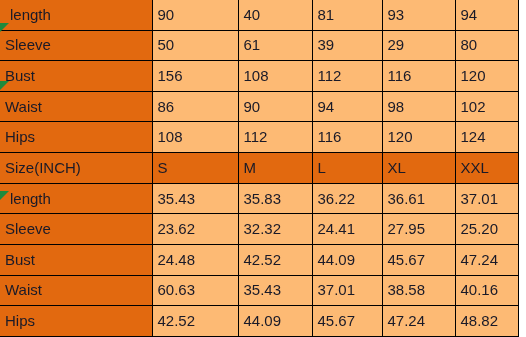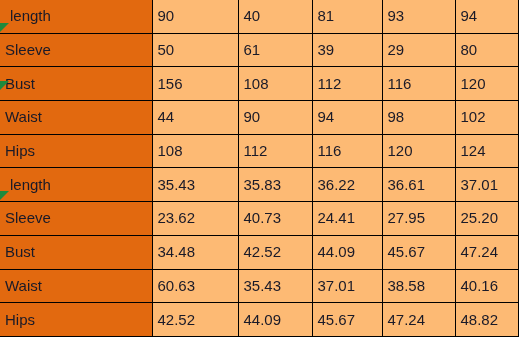--- a/index.html
+++ b/index.html
@@ -117,58 +117,66 @@
       <td class="label-cell">Bust</td>
       <td class="value-cell">156</td>
       <td class="value-cell">108</td>
       <td class="value-cell">112</td>
       <td class="value-cell">116</td>
       <td class="value-cell">120</td>
     </tr>
 
     <tr class="data-row">
       <td class="label-cell">Waist</td>
-      <td class="value-cell">44</td>
+      <td class="value-cell">86</td>
       <td class="value-cell">90</td>
       <td class="value-cell">94</td>
       <td class="value-cell">98</td>
       <td class="value-cell">102</td>
     </tr>
 
     <tr class="data-row">
       <td class="label-cell">Hips</td>
       <td class="value-cell">108</td>
       <td class="value-cell">112</td>
       <td class="value-cell">116</td>
       <td class="value-cell">120</td>
       <td class="value-cell">124</td>
     </tr>
 
+    <tr class="header-row">
+      <td class="label-cell">Size(INCH)</td>
+      <td class="value-cell">S</td>
+      <td class="value-cell">M</td>
+      <td class="value-cell">L</td>
+      <td class="value-cell">XL</td>
+      <td class="value-cell">XXL</td>
+    </tr>
 
     <tr class="data-row">
       <td class="label-cell indented"> length</td>
       <td class="value-cell">35.43</td>
       <td class="value-cell">35.83</td>
       <td class="value-cell">36.22</td>
       <td class="value-cell">36.61</td>
       <td class="value-cell">37.01</td>
     </tr>
 
     <tr class="data-row">
       <td class="label-cell">Sleeve</td>
       <td class="value-cell">23.62</td>
-      <td class="value-cell">40.73</td>
+      <td class="value-cell">32.32</td>
       <td class="value-cell">24.41</td>
       <td class="value-cell">27.95</td>
       <td class="value-cell">25.20</td>
     </tr>
 
     <tr class="data-row">
       <td class="label-cell">Bust</td>
-      <td class="value-cell">34.48</td>
+      <td class="value-cell">24.48</td>
       <td class="value-cell">42.52</td>
       <td class="value-cell">44.09</td>
       <td class="value-cell">45.67</td>
       <td class="value-cell">47.24</td>
     </tr>
 
     <tr class="data-row">
       <td class="label-cell">Waist</td>
       <td class="value-cell">60.63</td>
       <td class="value-cell">35.43</td>

